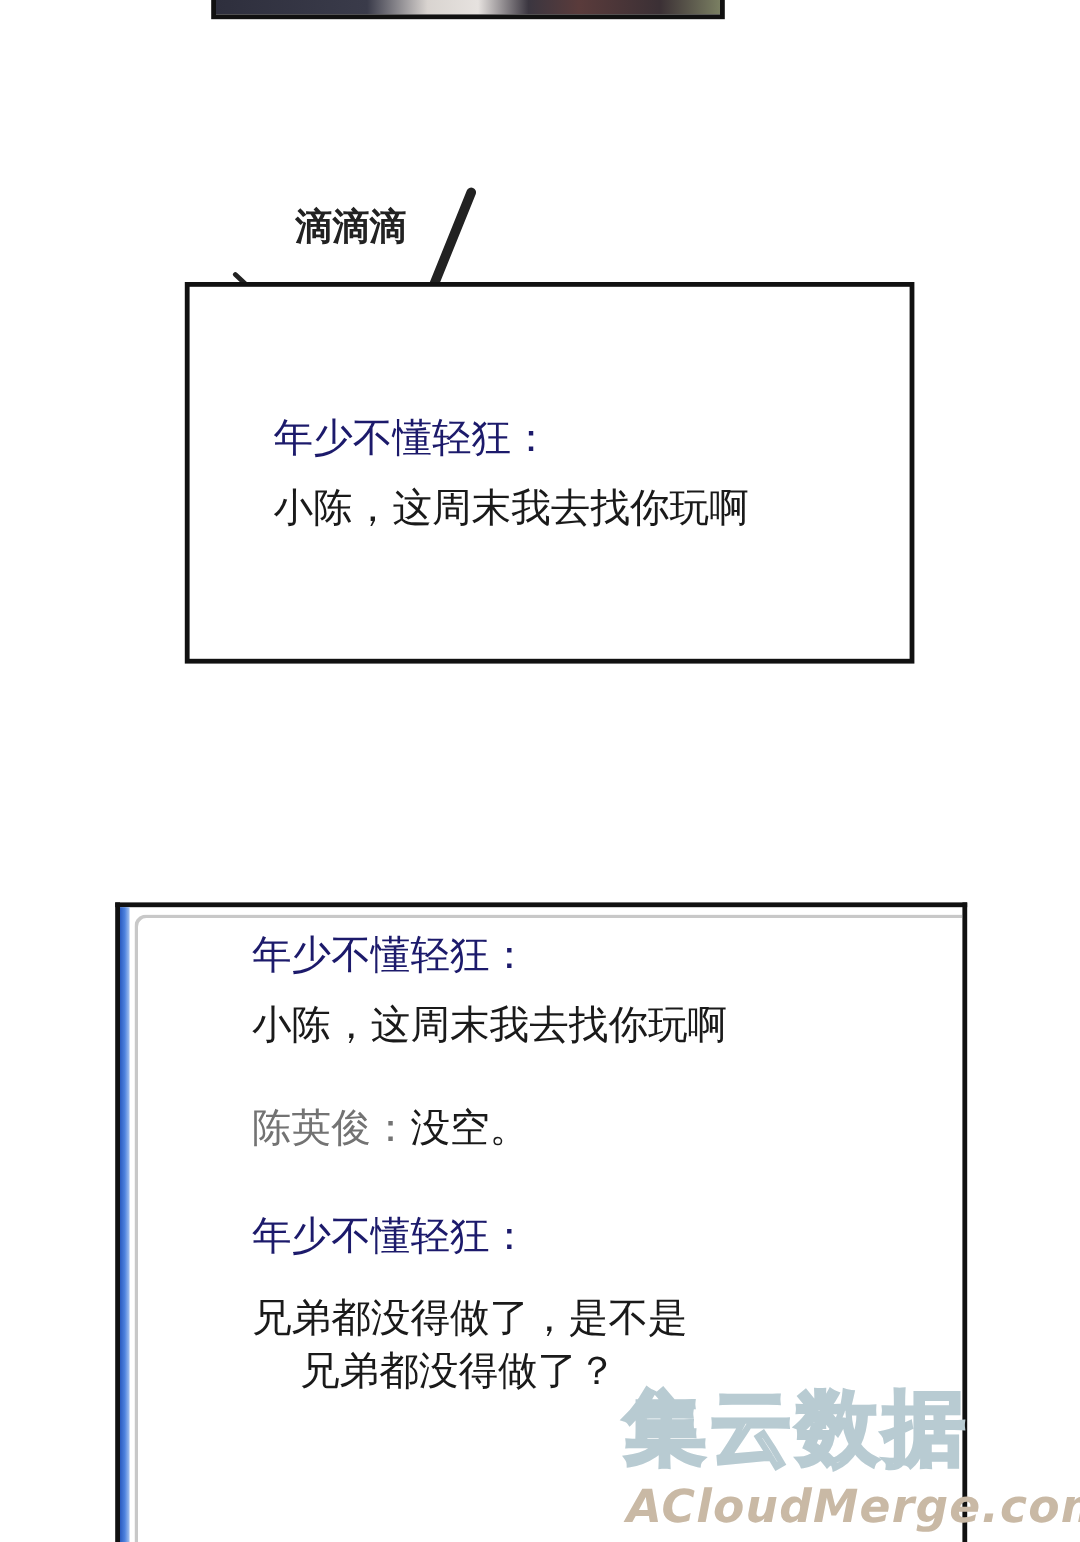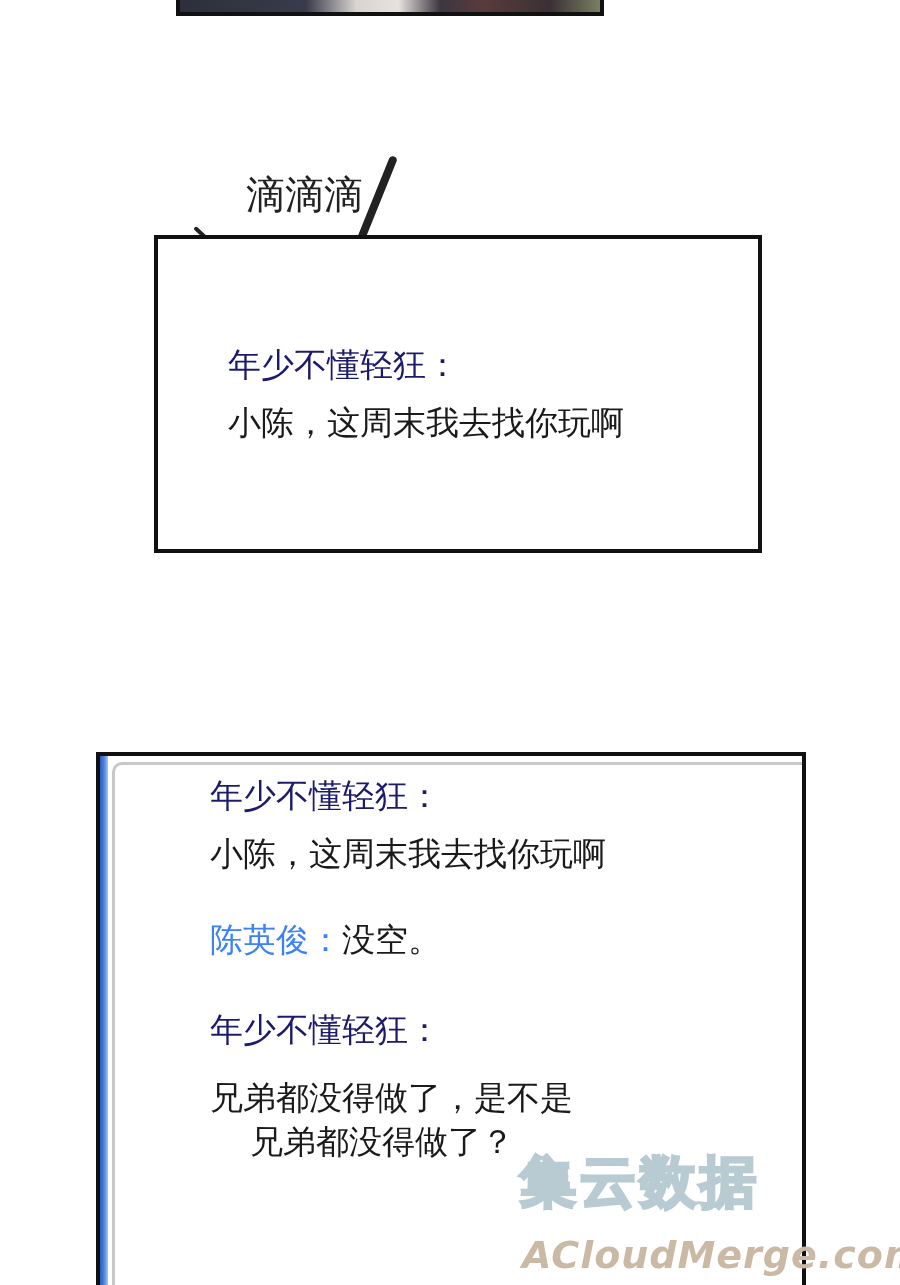--- a/index.html
+++ b/index.html
@@ -21,24 +21,24 @@
       width: 428px;
       height: 26px;
       background: linear-gradient(90deg, #2e2f3d 0%, #3a3b4a 30%, #d9d4d0 42%, #e6e2df 52%, #3b3640 62%, #5a3b3b 72%, #3b3035 88%, #7a7f62 100%);
       border: 4px solid #111111;
       box-sizing: border-box;
     }
     .sfx {
       position: absolute;
       left: 246px;
       top: 168px;
-      font-size: 39px;
+      font-size: 31px;
       color: #222222;
       letter-spacing: 0px;
-      font-weight: 400;
+      font-weight: 700;
     }
     .speed-line {
       position: absolute;
       background: #222222;
       border-radius: 3px;
     }
     .speed-left {
       left: 196px;
       top: 226px;
       width: 118px;
@@ -108,35 +108,35 @@
       border-left: 3px solid #c8c8c8;
       border-top: 3px solid #c8c8c8;
       border-top-left-radius: 10px;
     }
     .chat-line {
       position: absolute;
       font-size: 33px;
       white-space: nowrap;
     }
     .name-blue { color: #1c1a6b; }
-    .name-red { color: #3b82f6; }
+    .name-red { color: #737373; }
     .body-text { color: #1a1a1a; font-weight: 300; }
     .watermark {
       position: absolute;
       left: 520px;
       top: 1145px;
       width: 370px;
       height: 135px;
       pointer-events: none;
     }
     .watermark .wm-cn {
       position: absolute;
       left: 0;
       top: 0;
-      font-size: 56px;
+      font-size: 68px;
       font-weight: bold;
       color: #ffffff;
       -webkit-text-stroke: 3px #b8cbd2;
       letter-spacing: 4px;
       white-space: nowrap;
     }
     .watermark .wm-en {
       position: absolute;
       left: 2px;
       top: 88px;

